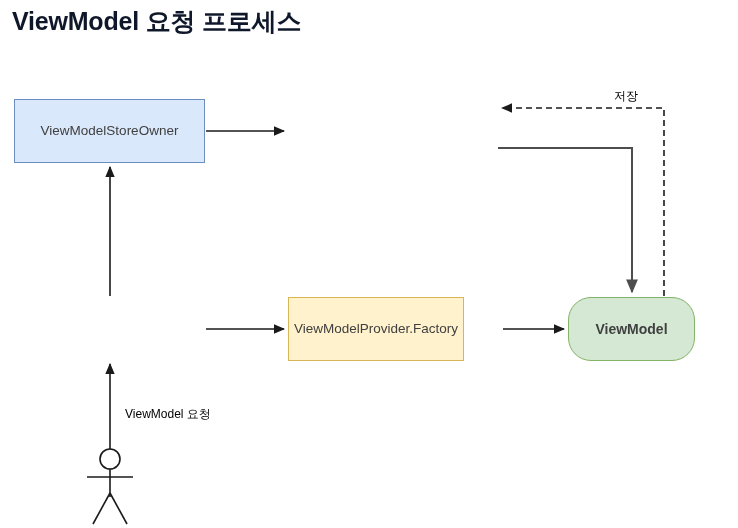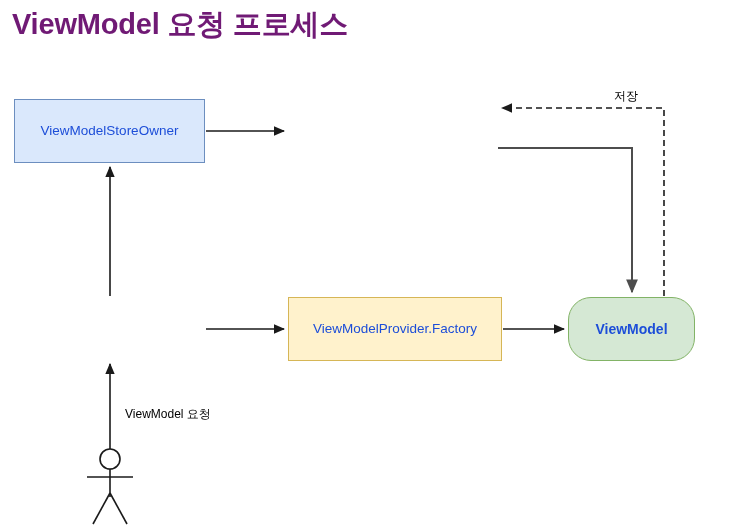--- a/index.html
+++ b/index.html
@@ -17,53 +17,53 @@
   }
   #canvas {
     position: relative;
     width: 738px;
     height: 528px;
   }
   .page-title {
     position: absolute;
     left: 12px;
     top: 5px;
-    font-size: 29px;
+    font-size: 25px;
     font-weight: bold;
-    color: #701a75;
+    color: #0f172a;
     letter-spacing: -0.2px;
     white-space: nowrap;
   }
   .node {
     position: absolute;
     box-sizing: border-box;
     display: flex;
     align-items: center;
     justify-content: center;
     font-size: 13.5px;
     line-height: 1.2;
     text-align: left;
-    color: #1d4ed8;
+    color: #404040;
     border-style: solid;
     border-width: 1px;
   }
   #node-store-owner {
     left: 14px;  top: 99px;  width: 191px; height: 64px;
     background: #dae8fc; border-color: #6c8ebf;
   }
   #node-store {
     left: 288px; top: 99px;  width: 209px; height: 64px;
     background: #e1d5e7; border-color: #9673a6;
   }
   #node-provider {
     left: 14px;  top: 297px; width: 191px; height: 64px;
     background: #ffe6cc; border-color: #d79b00;
   }
   #node-factory {
-    left: 288px; top: 297px; width: 214px; height: 64px;
+    left: 288px; top: 297px; width: 176px; height: 64px;
     background: #fff2cc; border-color: #d6b656;
   }
   #node-viewmodel {
     left: 568px; top: 297px; width: 127px; height: 64px;
     background: #d5e8d4; border-color: #82b366;
     font-weight: bold; font-size: 14px; border-radius: 23px;
   }
   .edge-label {
     position: absolute;
     font-size: 12px;

